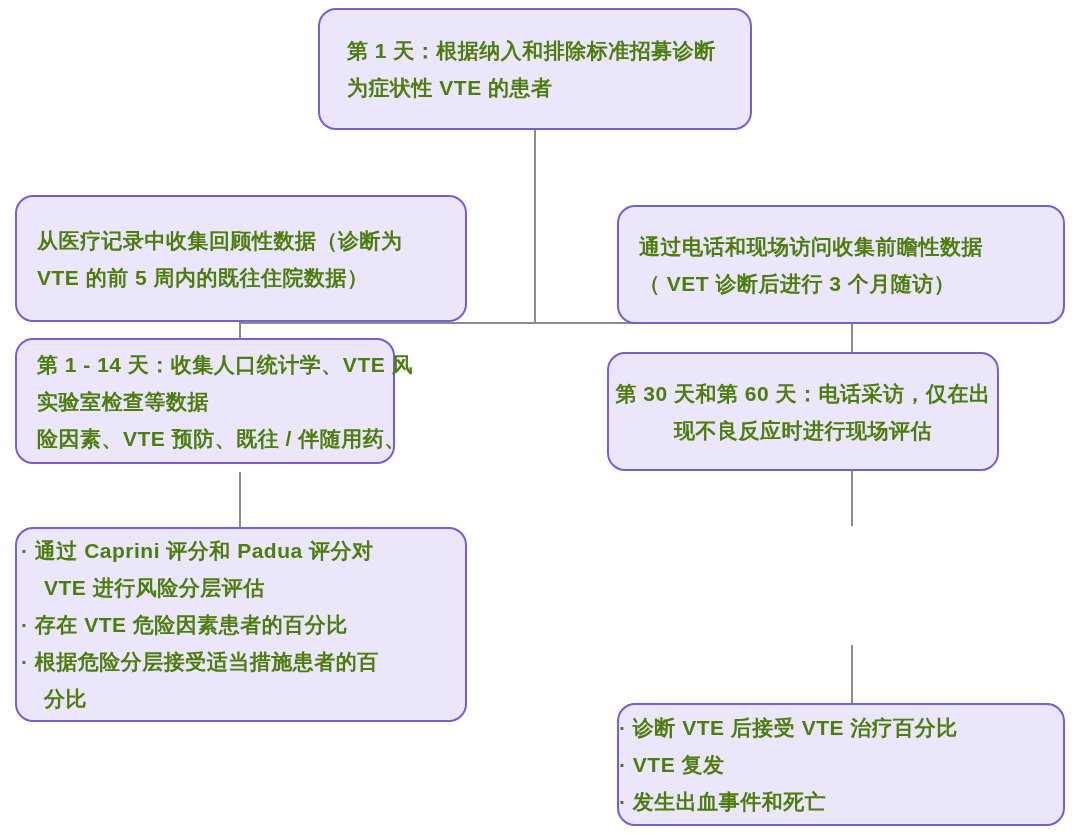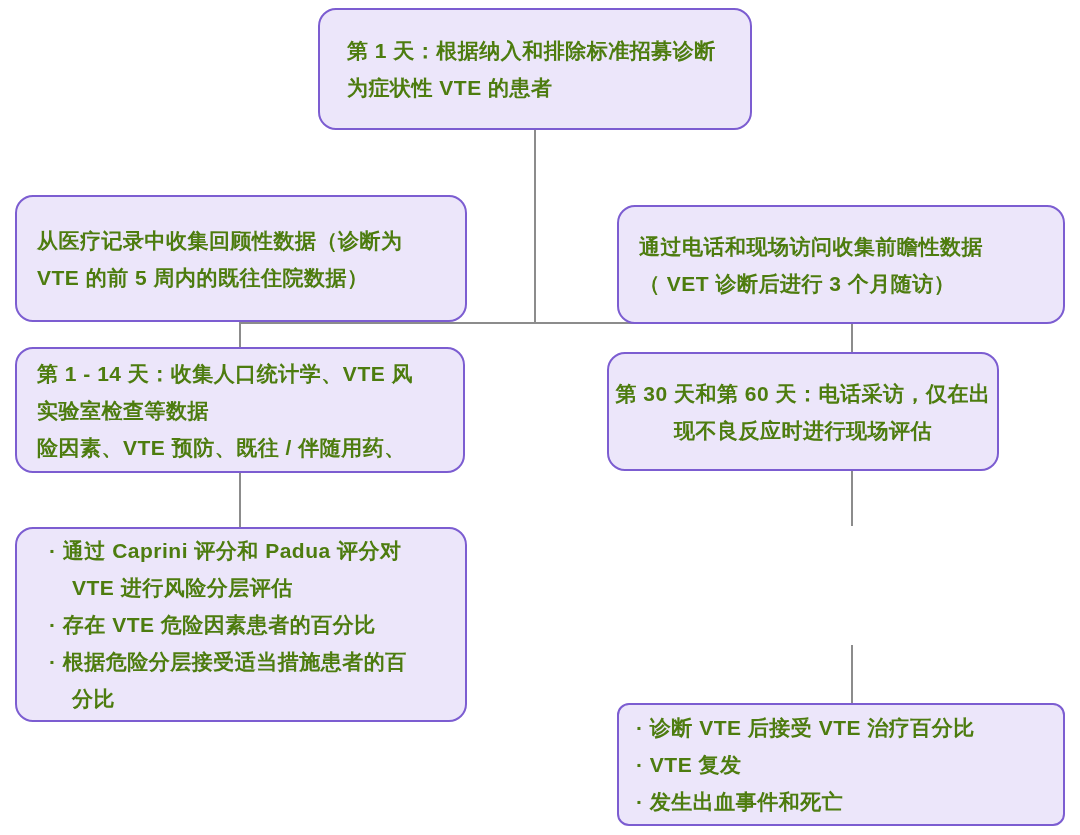--- a/index.html
+++ b/index.html
@@ -27,25 +27,25 @@
     justify-content: center;
     padding: 14px 20px;
   }
   .flow-box .line { white-space: nowrap; }
   .flow-box .line.cont { padding-left: 23px; }
 
   
   .box-day1            { left: 318px; top: 8px;   width: 434px; height: 122px; padding-left: 27px; }
   .box-retrospective   { left: 15px;  top: 175px; width: 452px; height: 127px; margin-top: 20px; }
   .box-prospective     { left: 617px; top: 177px; width: 448px; height: 119px; margin-top: 28px; }
-  .box-day1to14        { left: 15px;  top: 347px; width: 450px; height: 126px; }
+  .box-day1to14        { left: 15px;  top: 338px; width: 380px; height: 126px; }
   .box-day30-60        { left: 607px; top: 352px; width: 392px; height: 119px; align-items: center; }
-  .box-risk            { left: 15px;  top: 527px; width: 452px; height: 195px; padding-left: 32px; }
+  .box-risk            { left: 15px;  top: 527px; width: 452px; height: 195px; padding-left: 4px; }
   .box-day90           { left: 617px; top: 525px; width: 448px; height: 121px; }
-  .box-outcomes        { left: 617px; top: 703px; width: 448px; height: 123px; padding-left: 17px; border-radius: 12px; }
+  .box-outcomes        { left: 617px; top: 703px; width: 448px; height: 123px; padding-left: 0; }
 
   
   .conn {
     position: absolute;
     background: #8c8c8c;
   }
   .conn-v { width: 2px; }
   .conn-h { height: 2px; }
   .conn-main-drop   { left: 534px; top: 130px; height: 193px; }
   .conn-branch      { left: 239px; top: 322px; width: 614px; }

